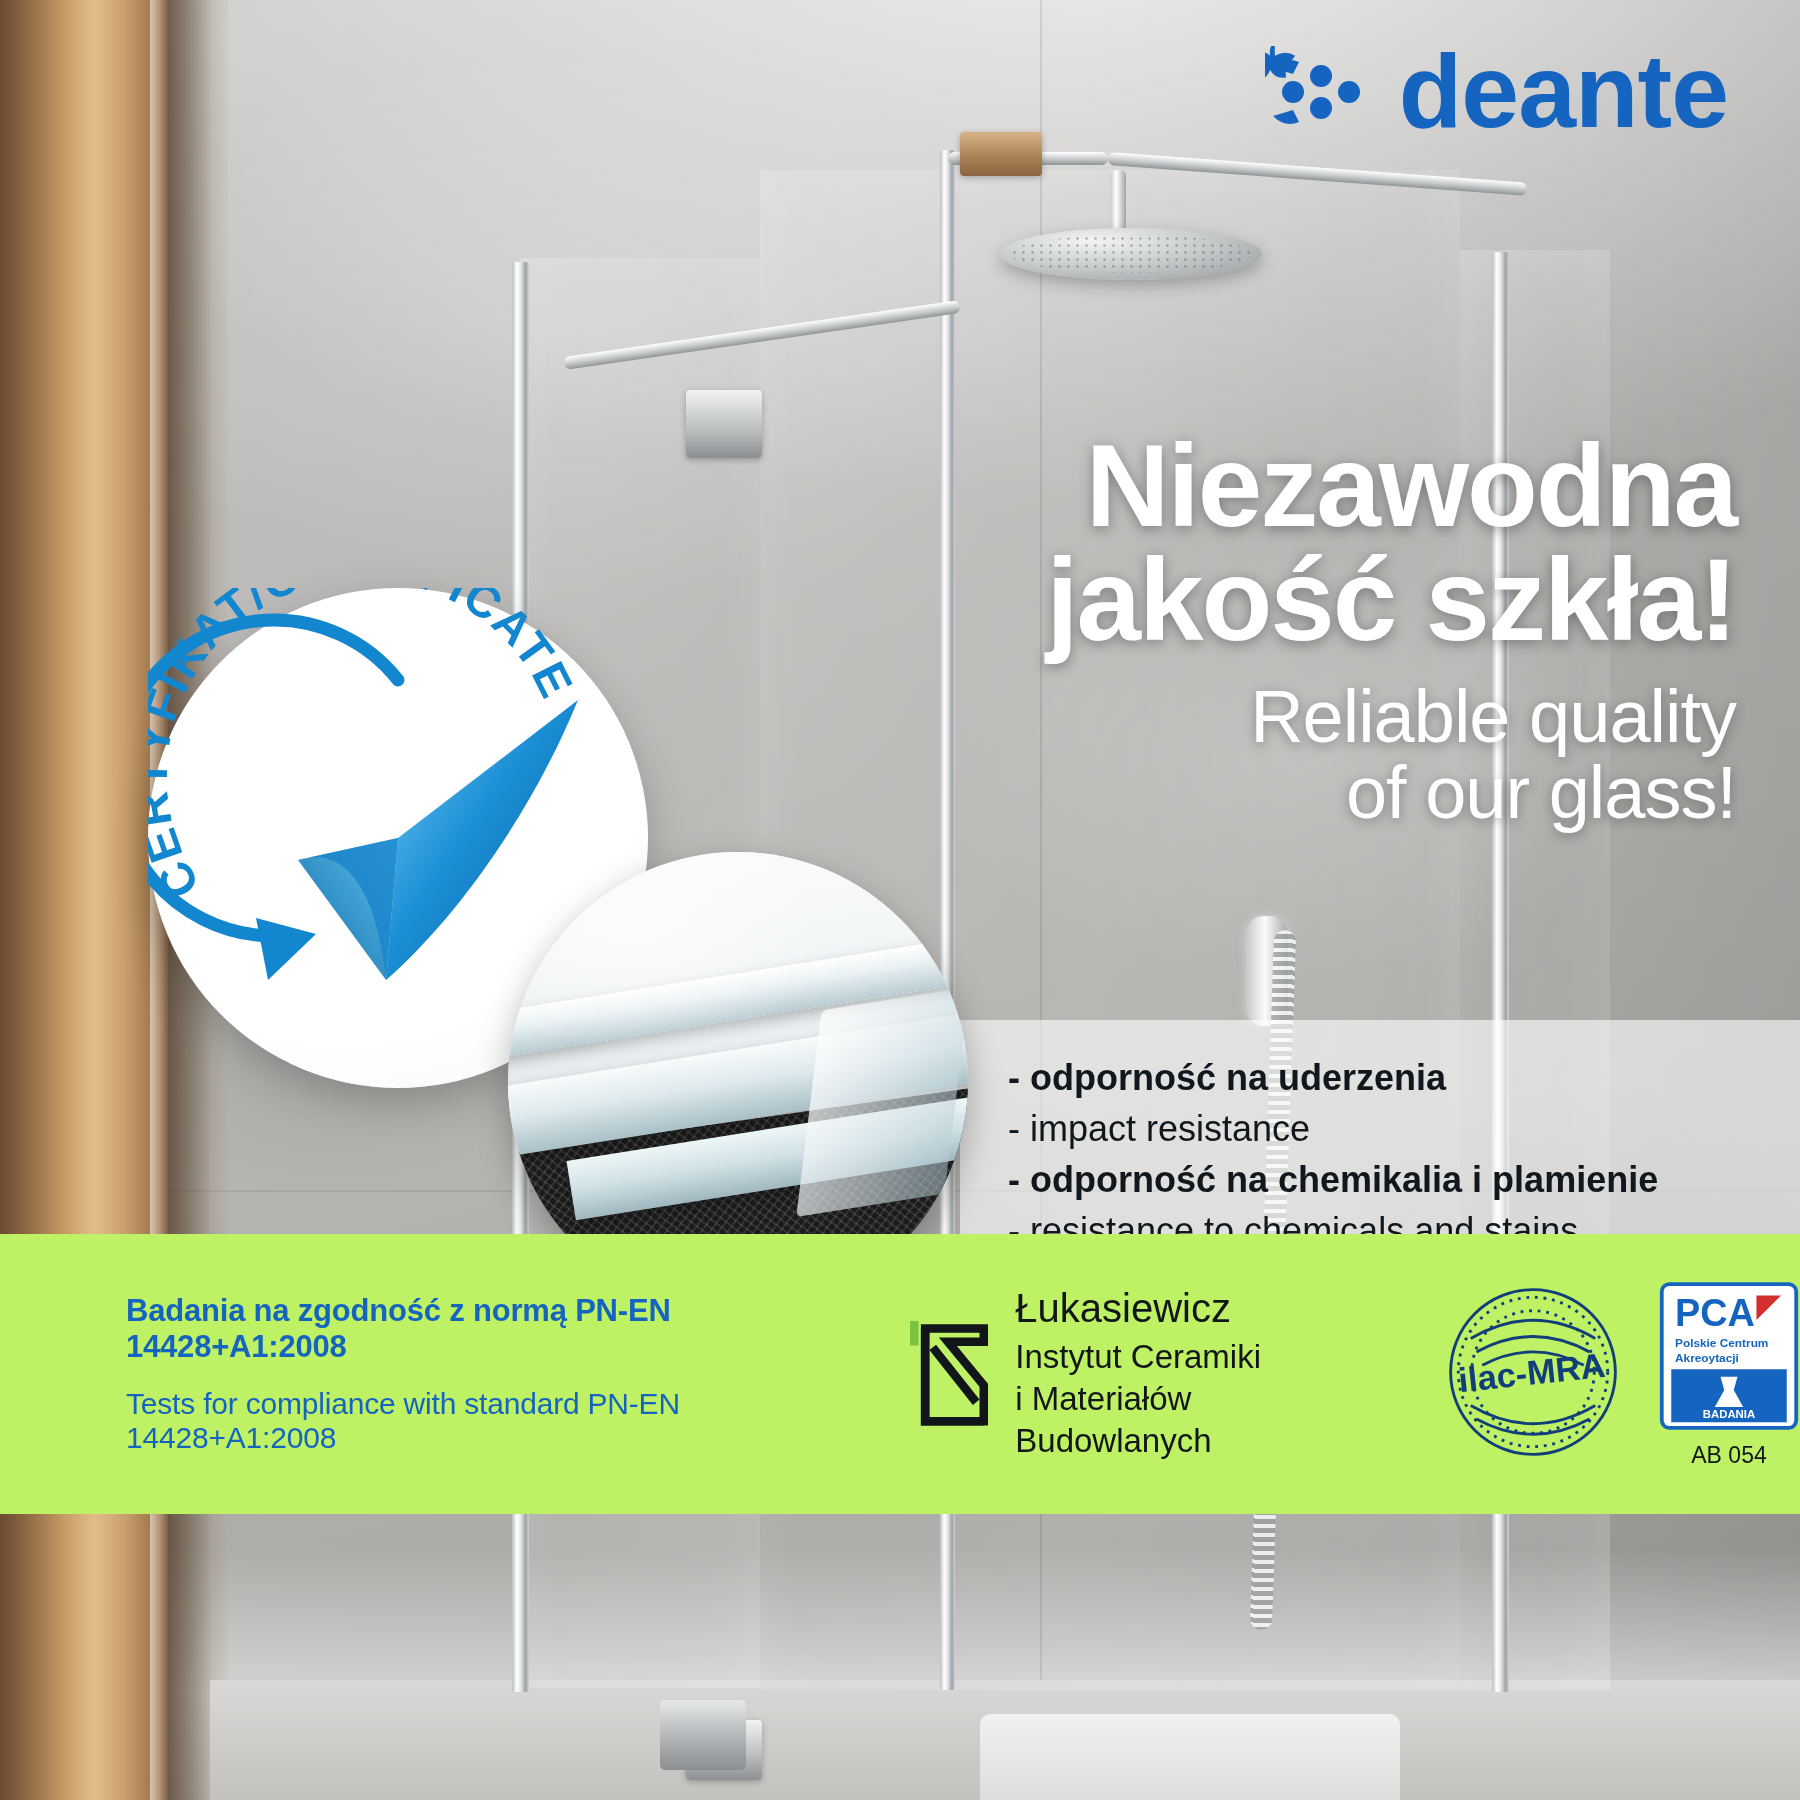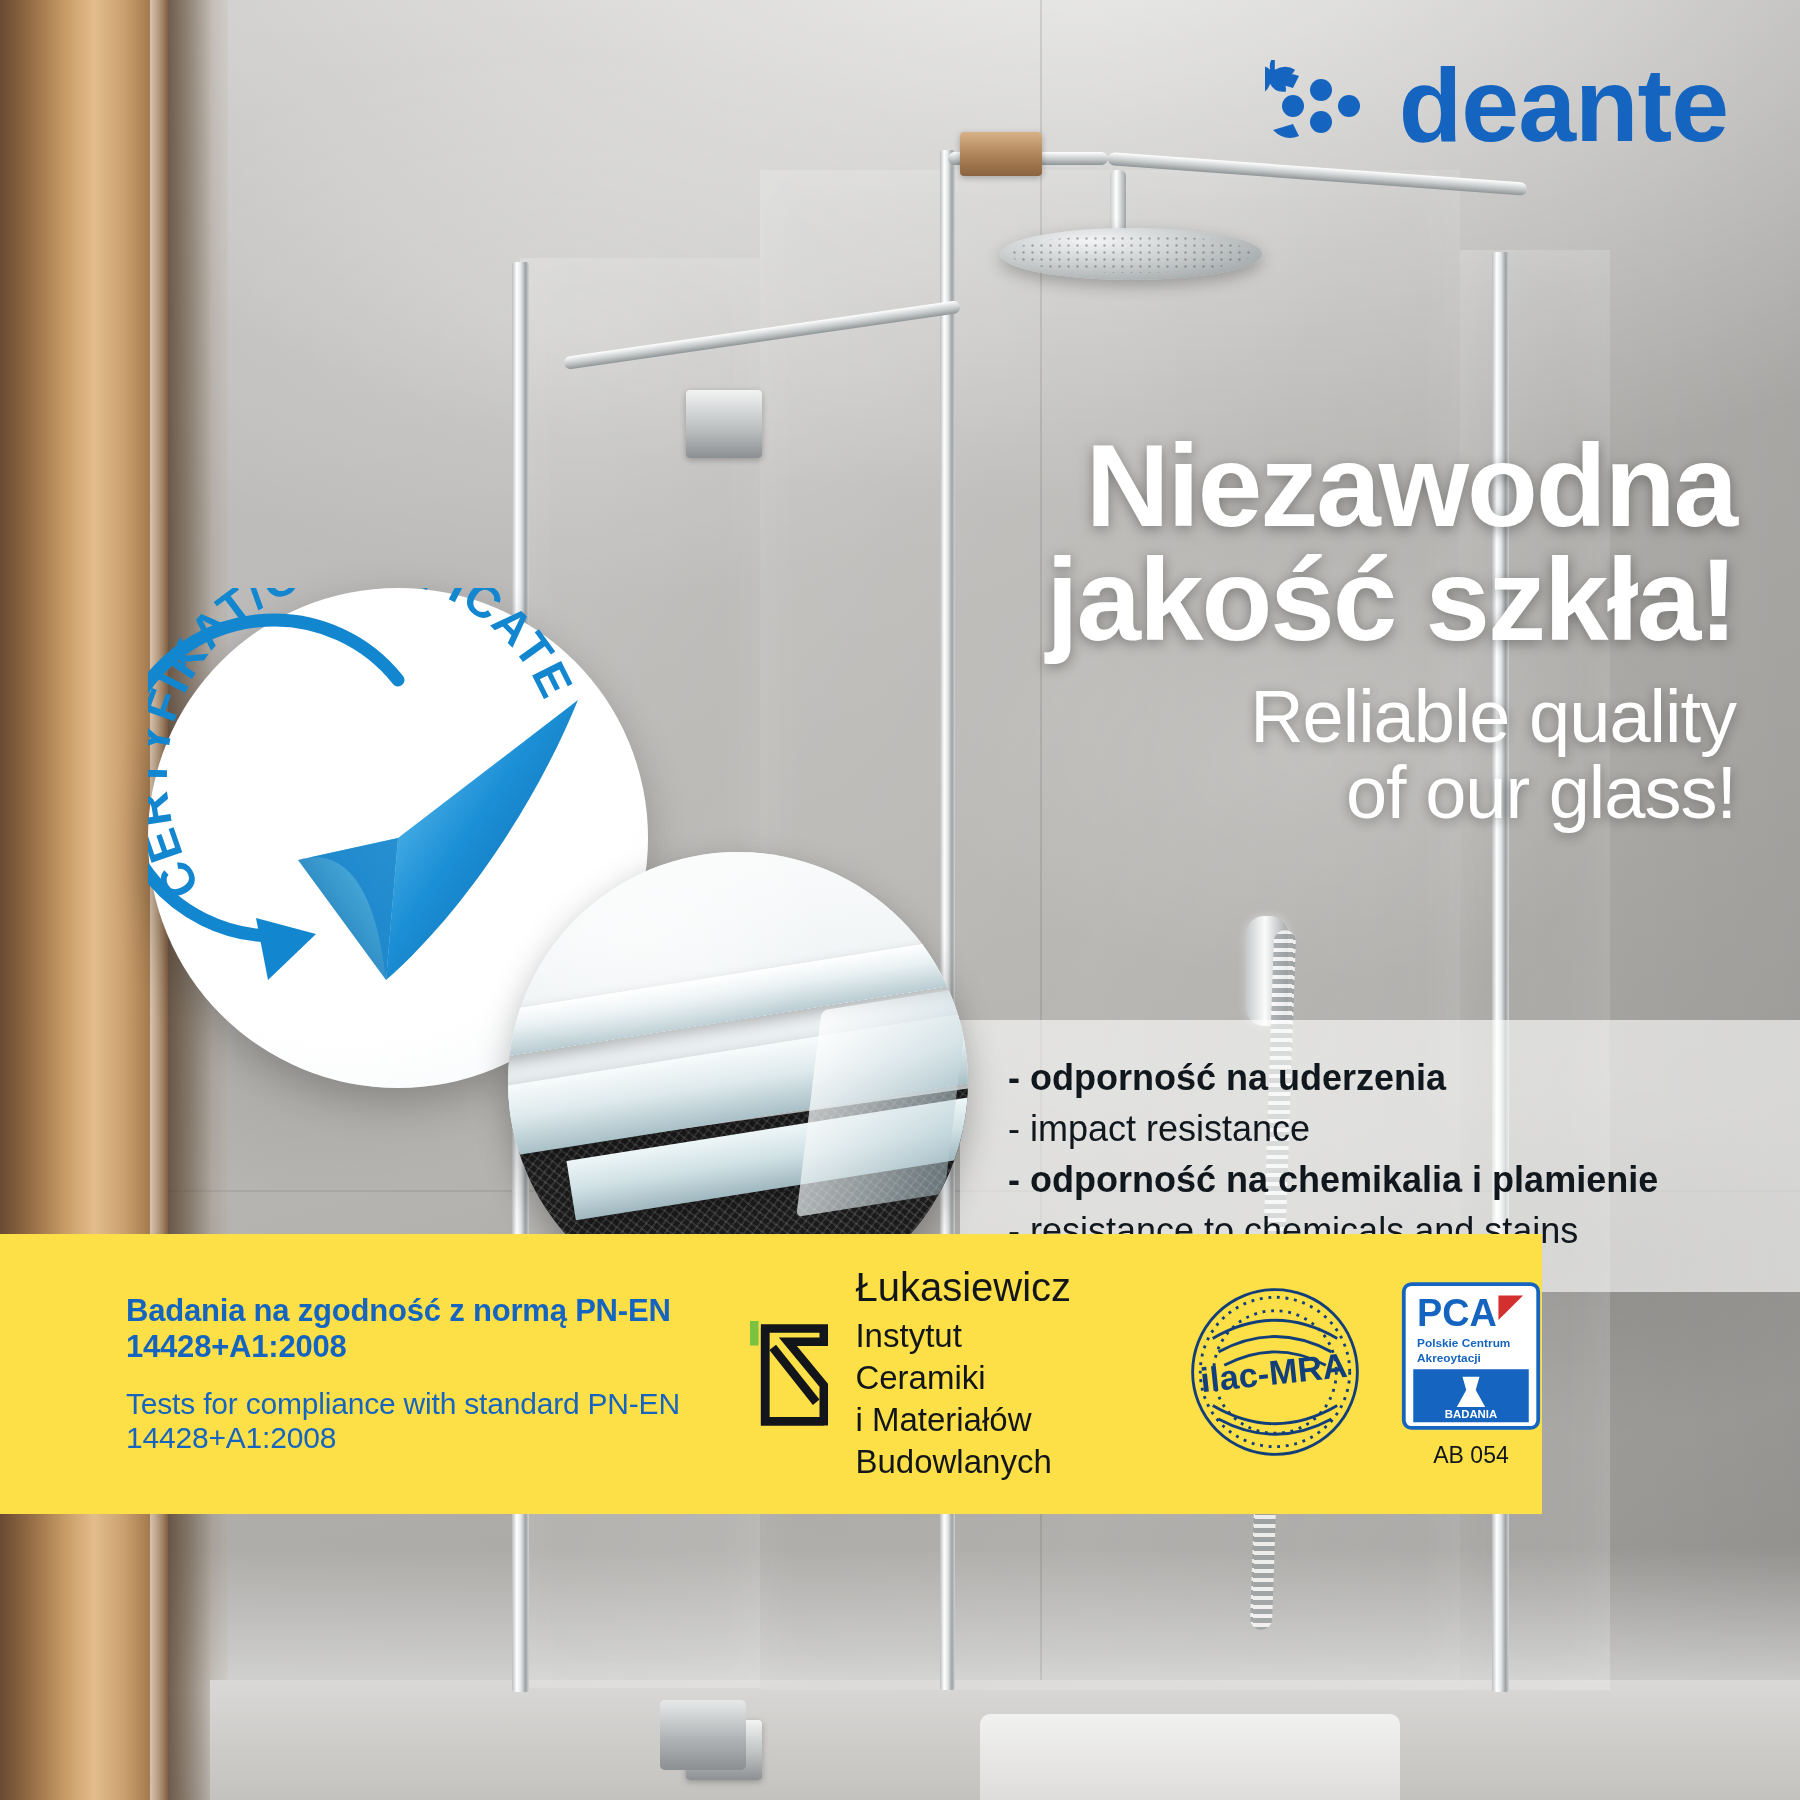--- a/index.html
+++ b/index.html
@@ -184,21 +184,21 @@
   .bottom-hinge {
     position: absolute;
     left: 660px; bottom: 30px; width: 86px; height: 70px;
     background: linear-gradient(180deg, #e7e9e9, #b0b4b6 55%, #8b8f91);
     border-radius: 5px;
   }
 
   
   .logo {
     position: absolute;
-    right: 72px; top: 60px;
+    right: 72px; top: 46px;
     display: flex;
     align-items: center;
     gap: 26px;
   }
   .logo-mark { width: 108px; height: 92px; }
   .logo-word {
     font-size: 104px;
     line-height: 0.82;
     font-weight: 700;
     color: #1565c0;
@@ -310,22 +310,22 @@
   }
   .macro-gloss {
     position: absolute; inset: 0;
     background: radial-gradient(60% 40% at 28% 16%, rgba(255,255,255,0.55), rgba(255,255,255,0) 70%);
   }
 
   
   .footer {
     position: absolute;
     left: 0; bottom: 286px;
-    width: 1542px; height: 280px;
-    background: #fde047;
+    width: 1800px; height: 280px;
+    background: #bef264;
     display: flex;
     align-items: center;
   }
   .footer-text {
     margin-left: 126px;
     width: 820px;
   }
   .footer-pl {
     color: #1565c0;
     font-weight: 700;

